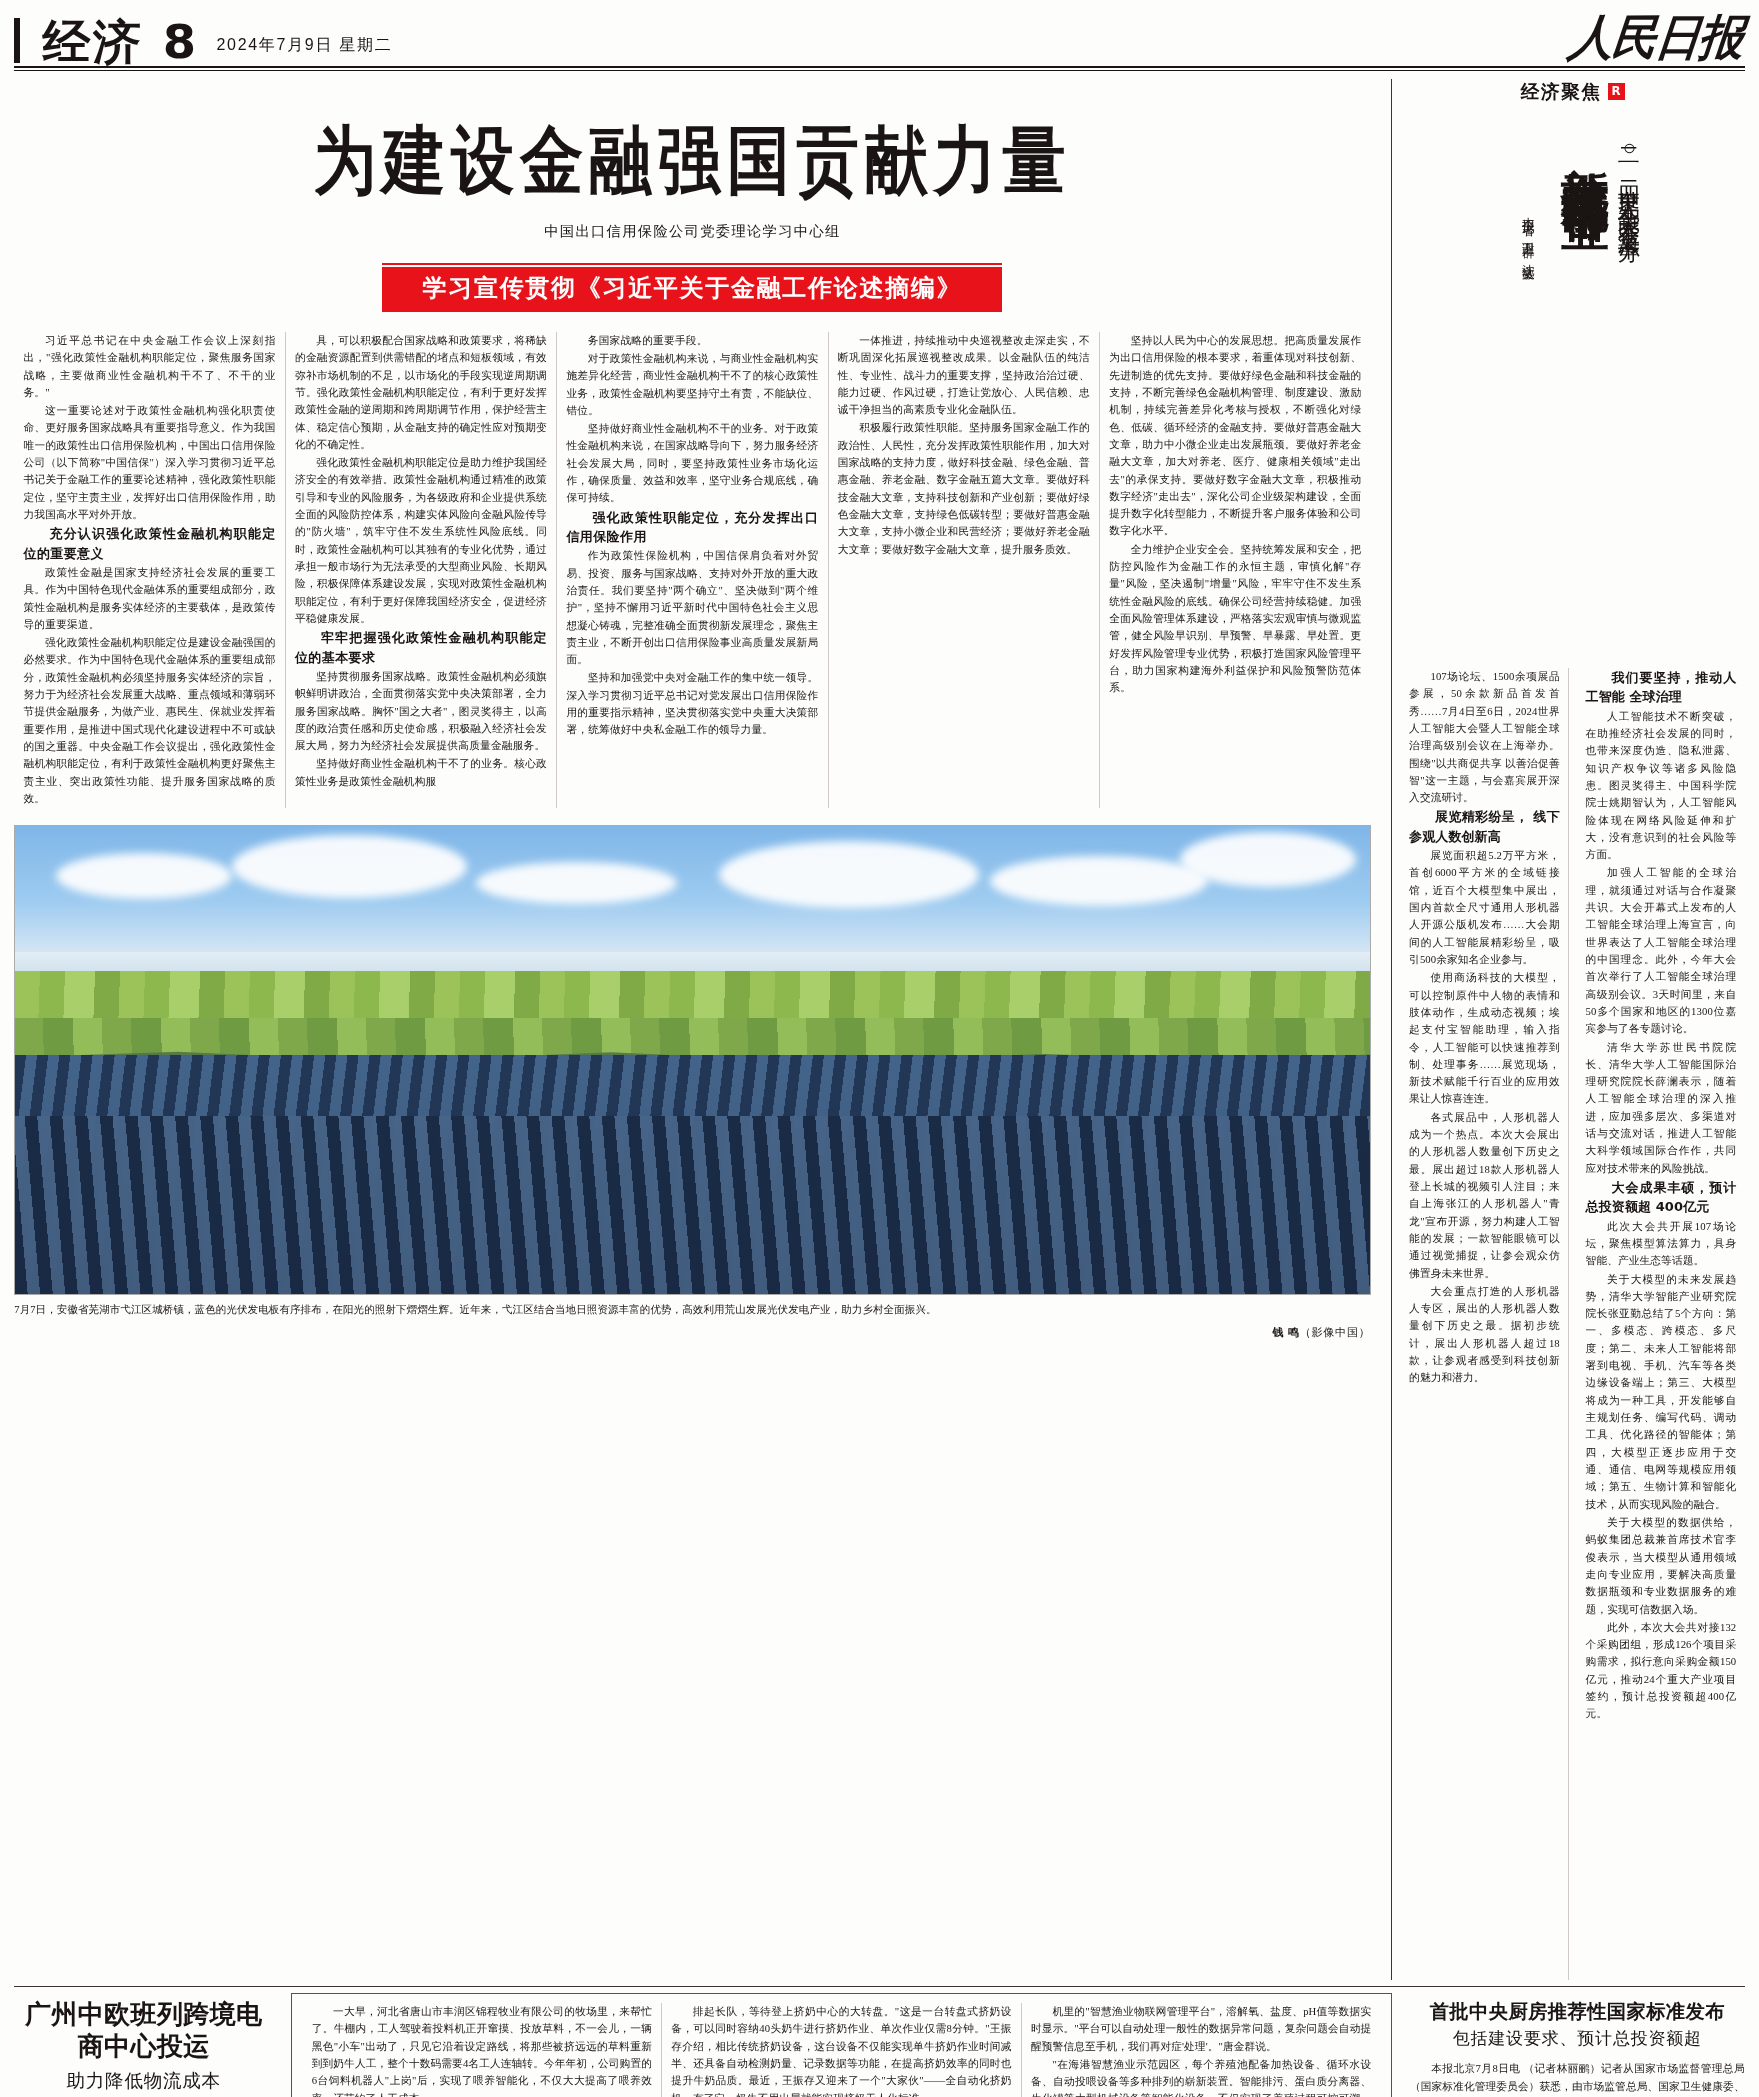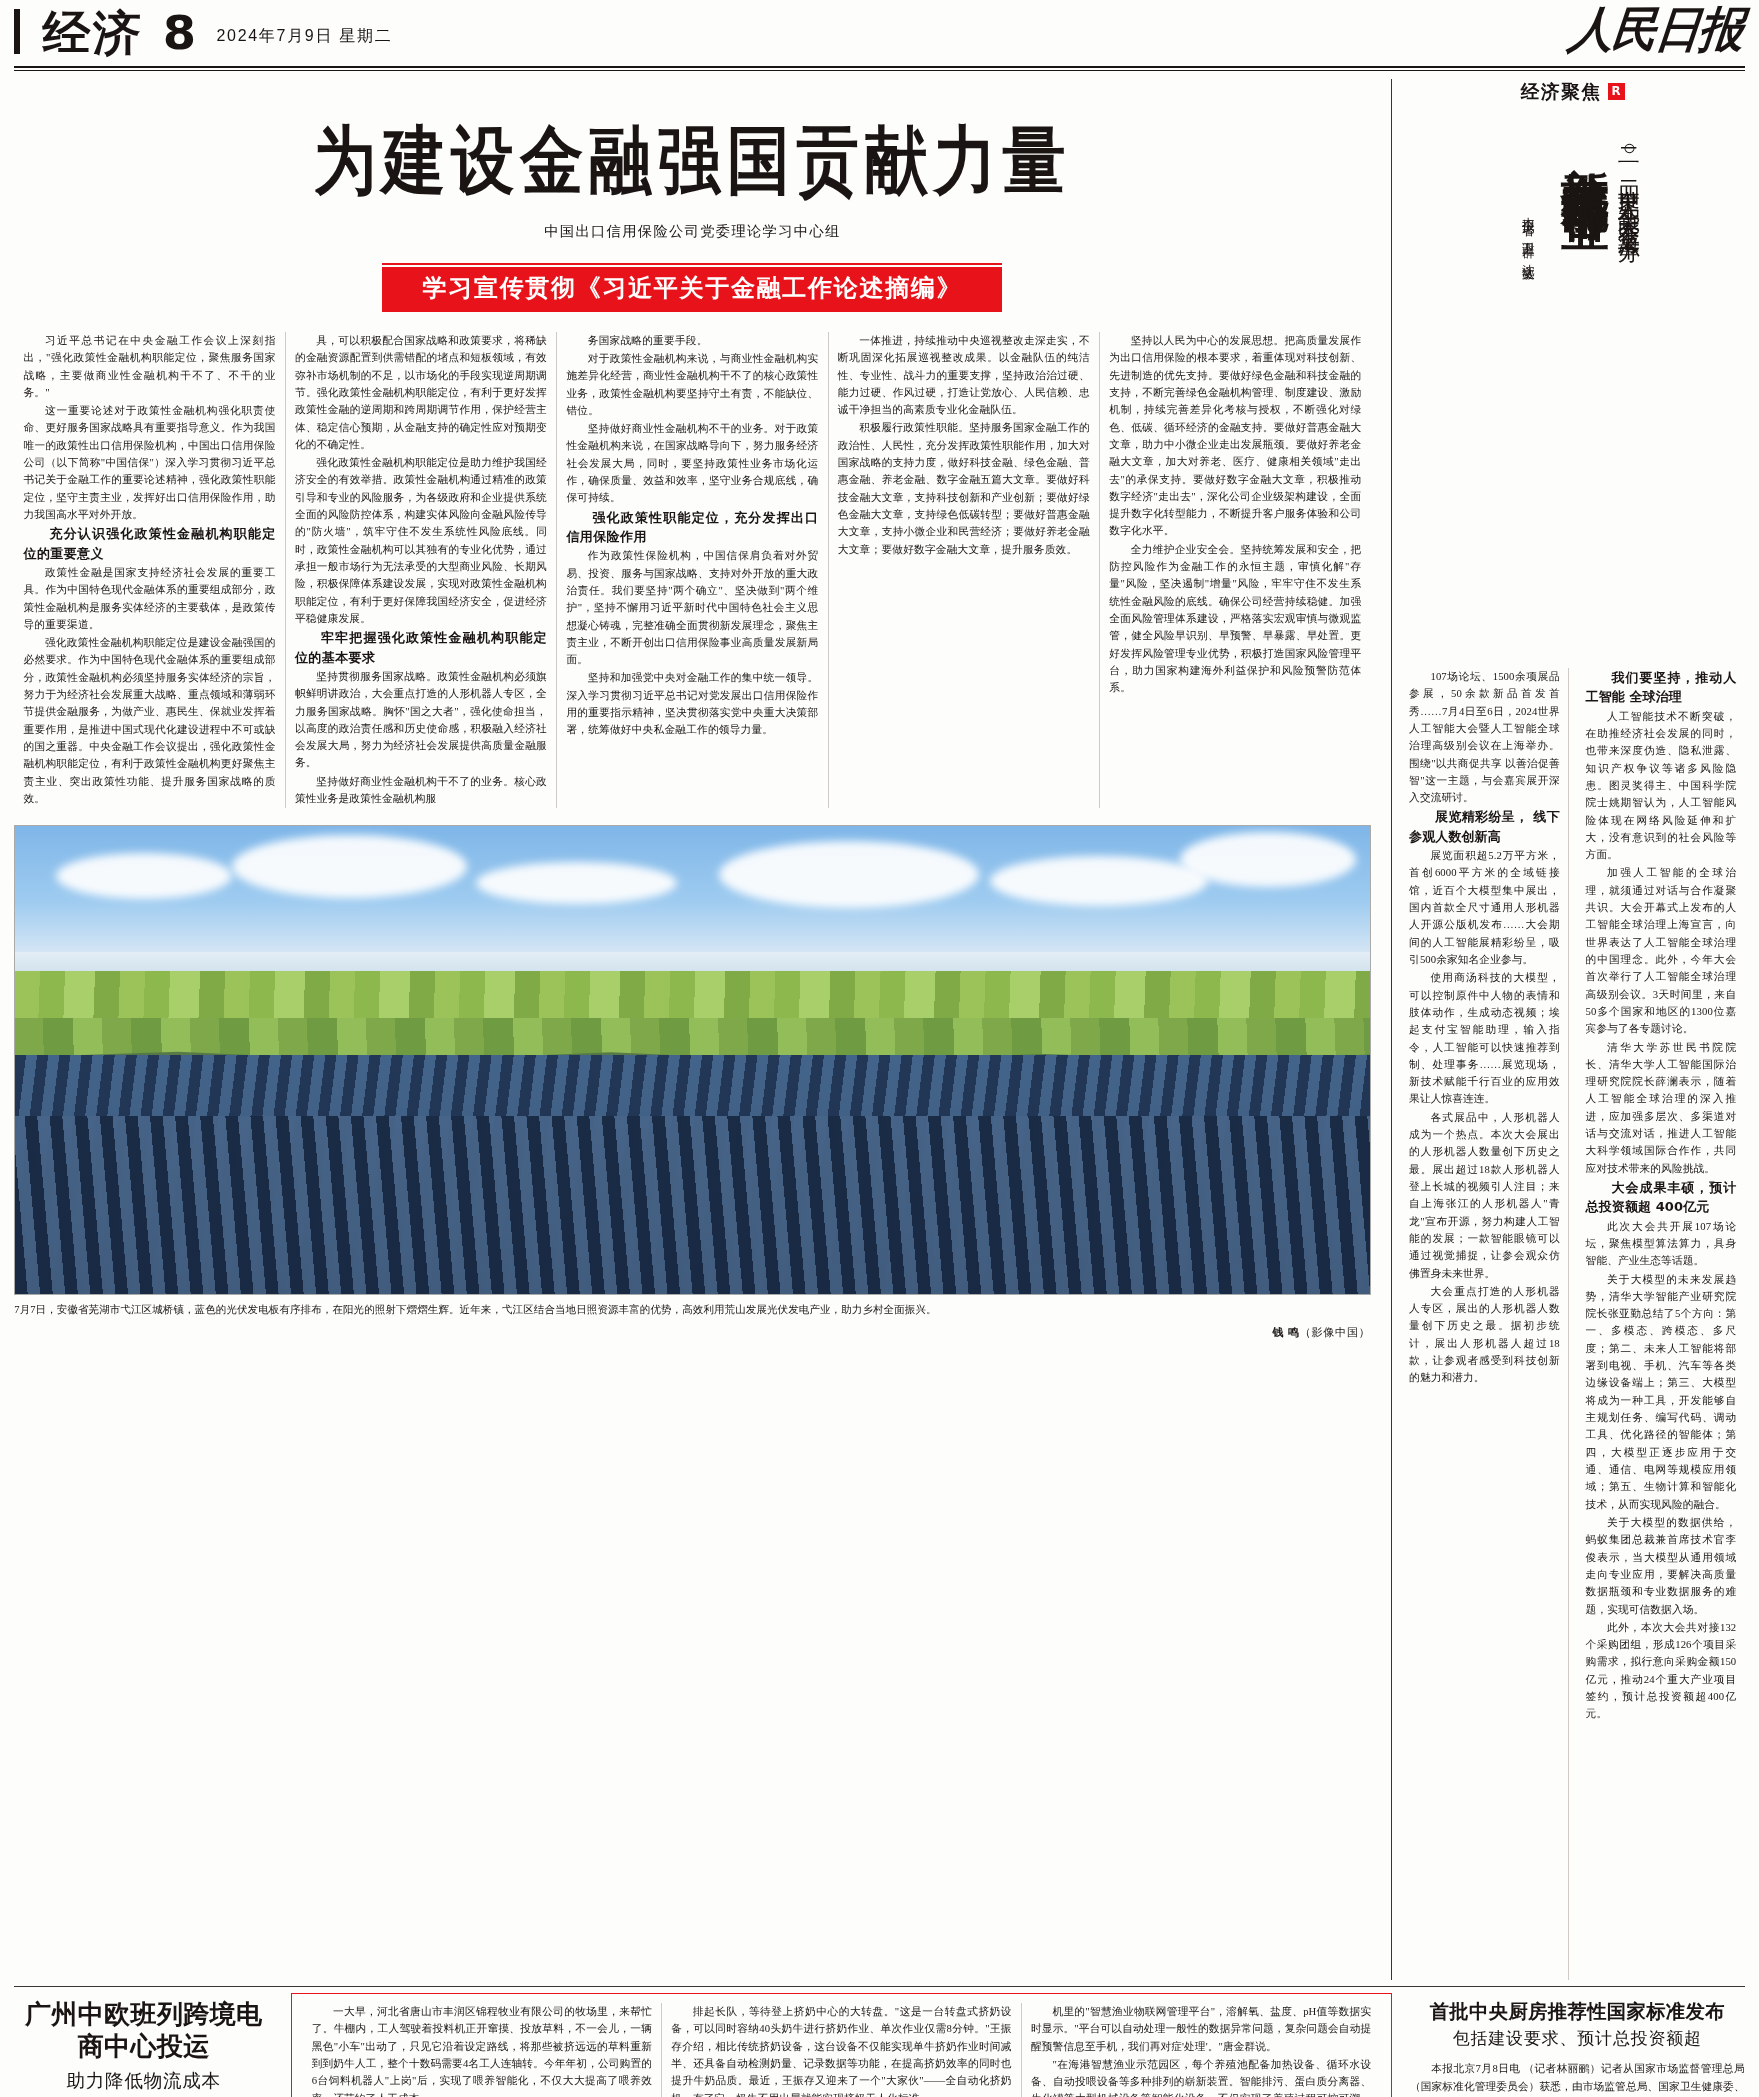--- a/index.html
+++ b/index.html
@@ -17,21 +17,21 @@
     box-sizing:border-box;
     padding:0;
     overflow:hidden;
   }
 
   
   .masthead{
     position:relative;
     height:63px;
     display:flex;
-    align-items:center;
+    align-items:flex-end;
     padding:0 17px 0 14.3px;
     box-sizing:border-box;
   }
   .mast-left{display:flex;align-items:flex-end;gap:19.3px;}
   .mast-bar{
     width:5.5px;height:45px;background:#1a1513;margin-right:5px;
     align-self:flex-end;
   }
   .mast-section{
     font-family:"DejaVu Sans","Liberation Sans",sans-serif;
@@ -384,21 +384,21 @@
           <p>这一重要论述对于政策性金融机构强化职责使命、更好服务国家战略具有重要指导意义。作为我国唯一的政策性出口信用保险机构，中国出口信用保险公司（以下简称"中国信保"）深入学习贯彻习近平总书记关于金融工作的重要论述精神，强化政策性职能定位，坚守主责主业，发挥好出口信用保险作用，助力我国高水平对外开放。</p>
           <p class="sub-h">充分认识强化政策性金融机构职能定位的重要意义</p>
           <p>政策性金融是国家支持经济社会发展的重要工具。作为中国特色现代金融体系的重要组成部分，政策性金融机构是服务实体经济的主要载体，是政策传导的重要渠道。</p>
           <p>强化政策性金融机构职能定位是建设金融强国的必然要求。作为中国特色现代金融体系的重要组成部分，政策性金融机构必须坚持服务实体经济的宗旨，努力于为经济社会发展重大战略、重点领域和薄弱环节提供金融服务，为做产业、惠民生、保就业发挥着重要作用，是推进中国式现代化建设进程中不可或缺的国之重器。中央金融工作会议提出，强化政策性金融机构职能定位，有利于政策性金融机构更好聚焦主责主业、突出政策性功能、提升服务国家战略的质效。</p>
         </div>
 
         <div class="tcol">
           <p>具，可以积极配合国家战略和政策要求，将稀缺的金融资源配置到供需错配的堵点和短板领域，有效弥补市场机制的不足，以市场化的手段实现逆周期调节。强化政策性金融机构职能定位，有利于更好发挥政策性金融的逆周期和跨周期调节作用，保护经营主体、稳定信心预期，从金融支持的确定性应对预期变化的不确定性。</p>
           <p>强化政策性金融机构职能定位是助力维护我国经济安全的有效举措。政策性金融机构通过精准的政策引导和专业的风险服务，为各级政府和企业提供系统全面的风险防控体系，构建实体风险向金融风险传导的"防火墙"，筑牢守住不发生系统性风险底线。同时，政策性金融机构可以其独有的专业化优势，通过承担一般市场行为无法承受的大型商业风险、长期风险，积极保障体系建设发展，实现对政策性金融机构职能定位，有利于更好保障我国经济安全，促进经济平稳健康发展。</p>
           <p class="sub-h">牢牢把握强化政策性金融机构职能定位的基本要求</p>
-          <p>坚持贯彻服务国家战略。政策性金融机构必须旗帜鲜明讲政治，大会重点打造的人形机器人专区，全力服务国家战略。胸怀"国之大者"，强化使命担当，以高度的政治责任感和历史使命感，积极融入经济社会发展大局，努力为经济社会发展提供高质量金融服务。</p>
+          <p>坚持贯彻服务国家战略。政策性金融机构必须旗帜鲜明讲政治，全面贯彻落实党中央决策部署，全力服务国家战略。胸怀"国之大者"，图灵奖得主，以高度的政治责任感和历史使命感，积极融入经济社会发展大局，努力为经济社会发展提供高质量金融服务。</p>
           <p>坚持做好商业性金融机构干不了的业务。核心政策性业务是政策性金融机构服</p>
         </div>
 
         <div class="tcol">
           <p>务国家战略的重要手段。</p>
           <p>对于政策性金融机构来说，与商业性金融机构实施差异化经营，商业性金融机构干不了的核心政策性业务，政策性金融机构要坚持守土有责，不能缺位、错位。</p>
           <p>坚持做好商业性金融机构不干的业务。对于政策性金融机构来说，在国家战略导向下，努力服务经济社会发展大局，同时，要坚持政策性业务市场化运作，确保质量、效益和效率，坚守业务合规底线，确保可持续。</p>
           <p class="sub-h">强化政策性职能定位，充分发挥出口信用保险作用</p>
           <p>作为政策性保险机构，中国信保肩负着对外贸易、投资、服务与国家战略、支持对外开放的重大政治责任。我们要坚持"两个确立"、坚决做到"两个维护"，坚持不懈用习近平新时代中国特色社会主义思想凝心铸魂，完整准确全面贯彻新发展理念，聚焦主责主业，不断开创出口信用保险事业高质量发展新局面。</p>
           <p>坚持和加强党中央对金融工作的集中统一领导。深入学习贯彻习近平总书记对党发展出口信用保险作用的重要指示精神，坚决贯彻落实党中央重大决策部署，统筹做好中央私金融工作的领导力量。</p>

